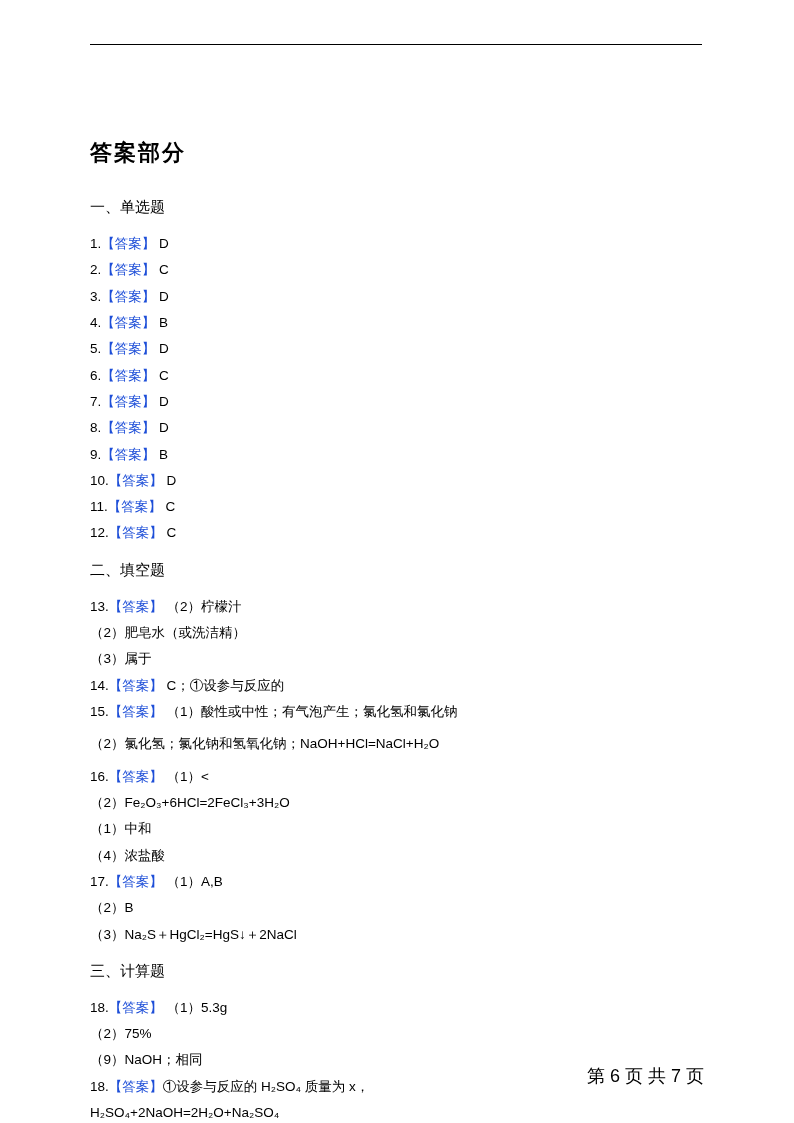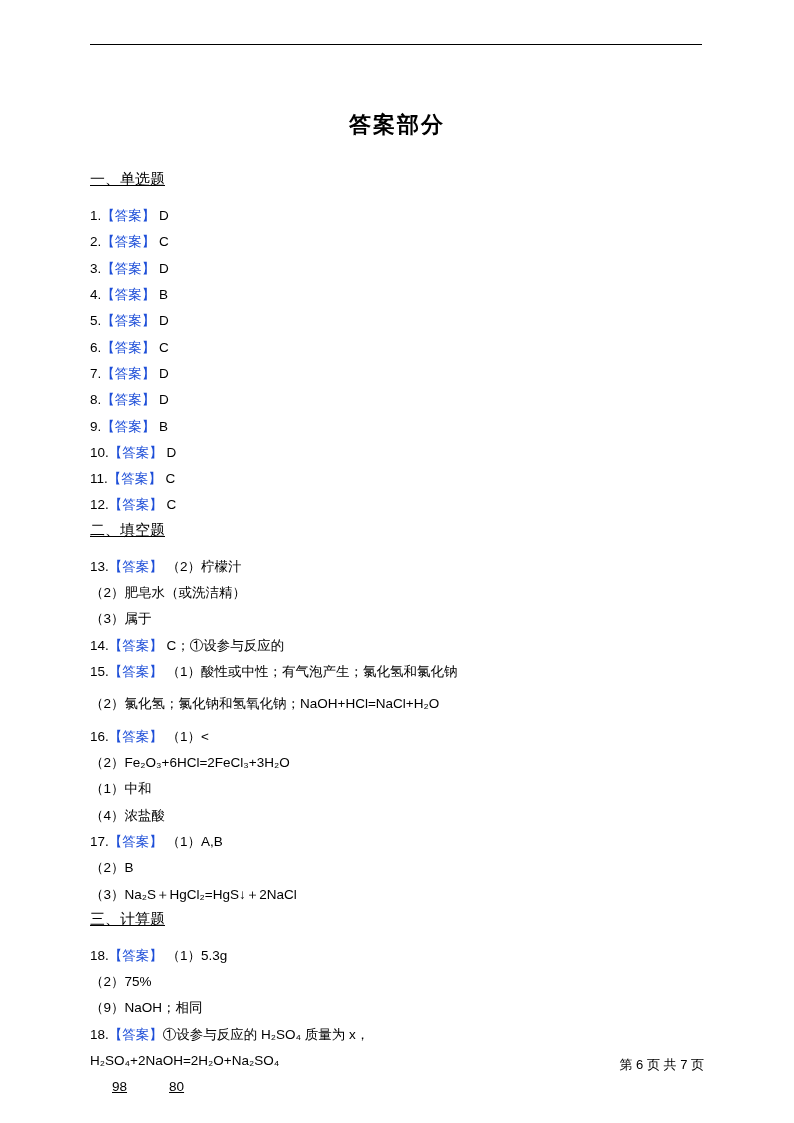--- a/index.html
+++ b/index.html
@@ -14,53 +14,51 @@
       padding: 50px 90px 40px 90px;
     }
     .header-line {
       border-top: 1px solid #000;
       width: 612px;
       position: absolute;
       top: 44px;
       left: 90px;
     }
     .title {
-      text-align: center;
       font-size: 22px;
       font-weight: bold;
-      margin-top: 60px;
+      margin-top: 88px;
       margin-bottom: 30px;
       letter-spacing: 2px;
     }
     .section-header {
       font-size: 15px;
       margin-bottom: 14px;
-      margin-top: 2px;
-      text-decoration: underline;
+      margin-top: 14px;
     }
     .answer-line {
       font-size: 13.5px;
       line-height: 1.95;
       white-space: nowrap;
     }
     .answer-tag {
       color: #1d4ed8;
     }
     .sub-line {
       font-size: 13.5px;
       line-height: 1.95;
     }
     .gap {
       height: 6px;
     }
     .footer {
       position: absolute;
-      bottom: 49px;
+      bottom: 35px;
       right: 90px;
-      font-size: 13px;
+      font-size: 18px;
     }
     .eq-nums {
       font-size: 13.5px;
       padding-left: 22px;
       line-height: 1.95;
       text-decoration: underline;
     }
     .eq-nums span:first-child { margin-right: 42px; }
   </style>
 </head>

